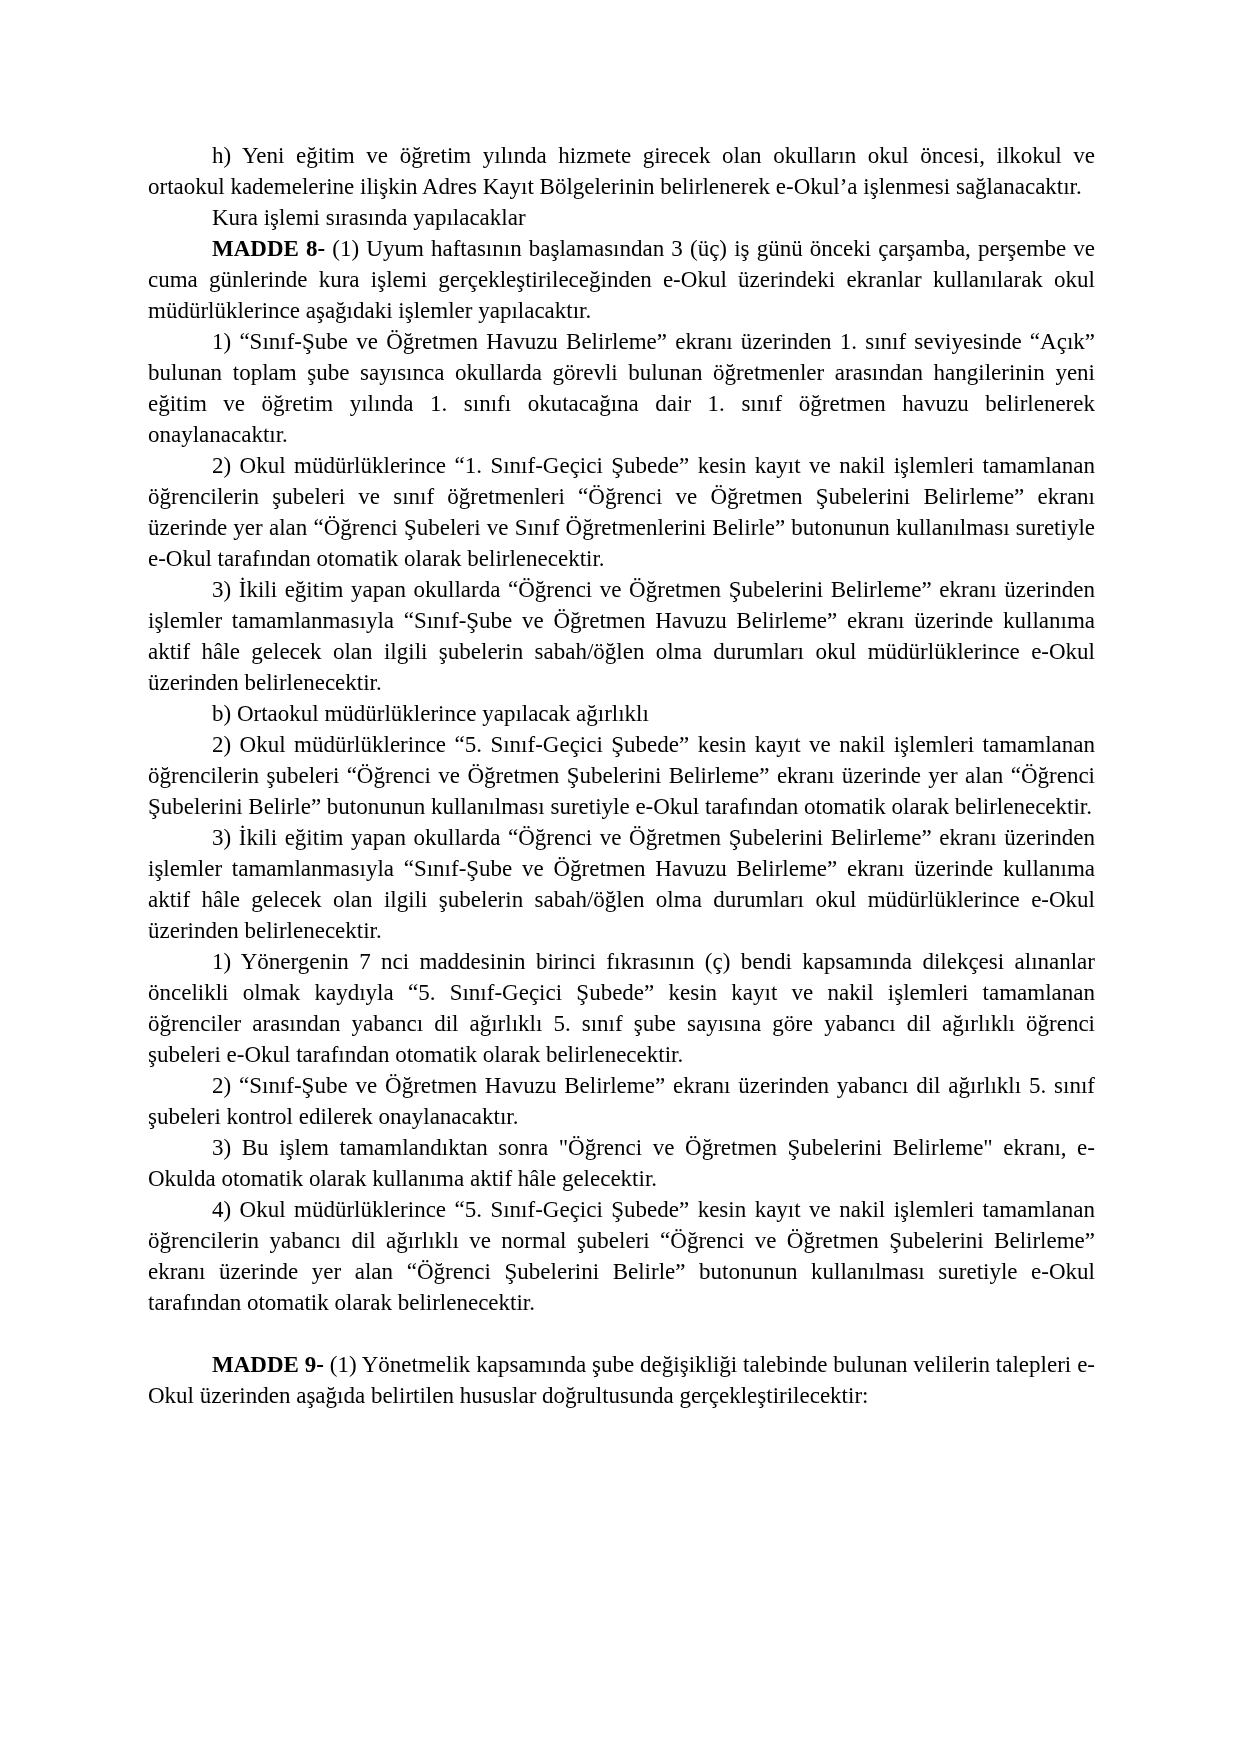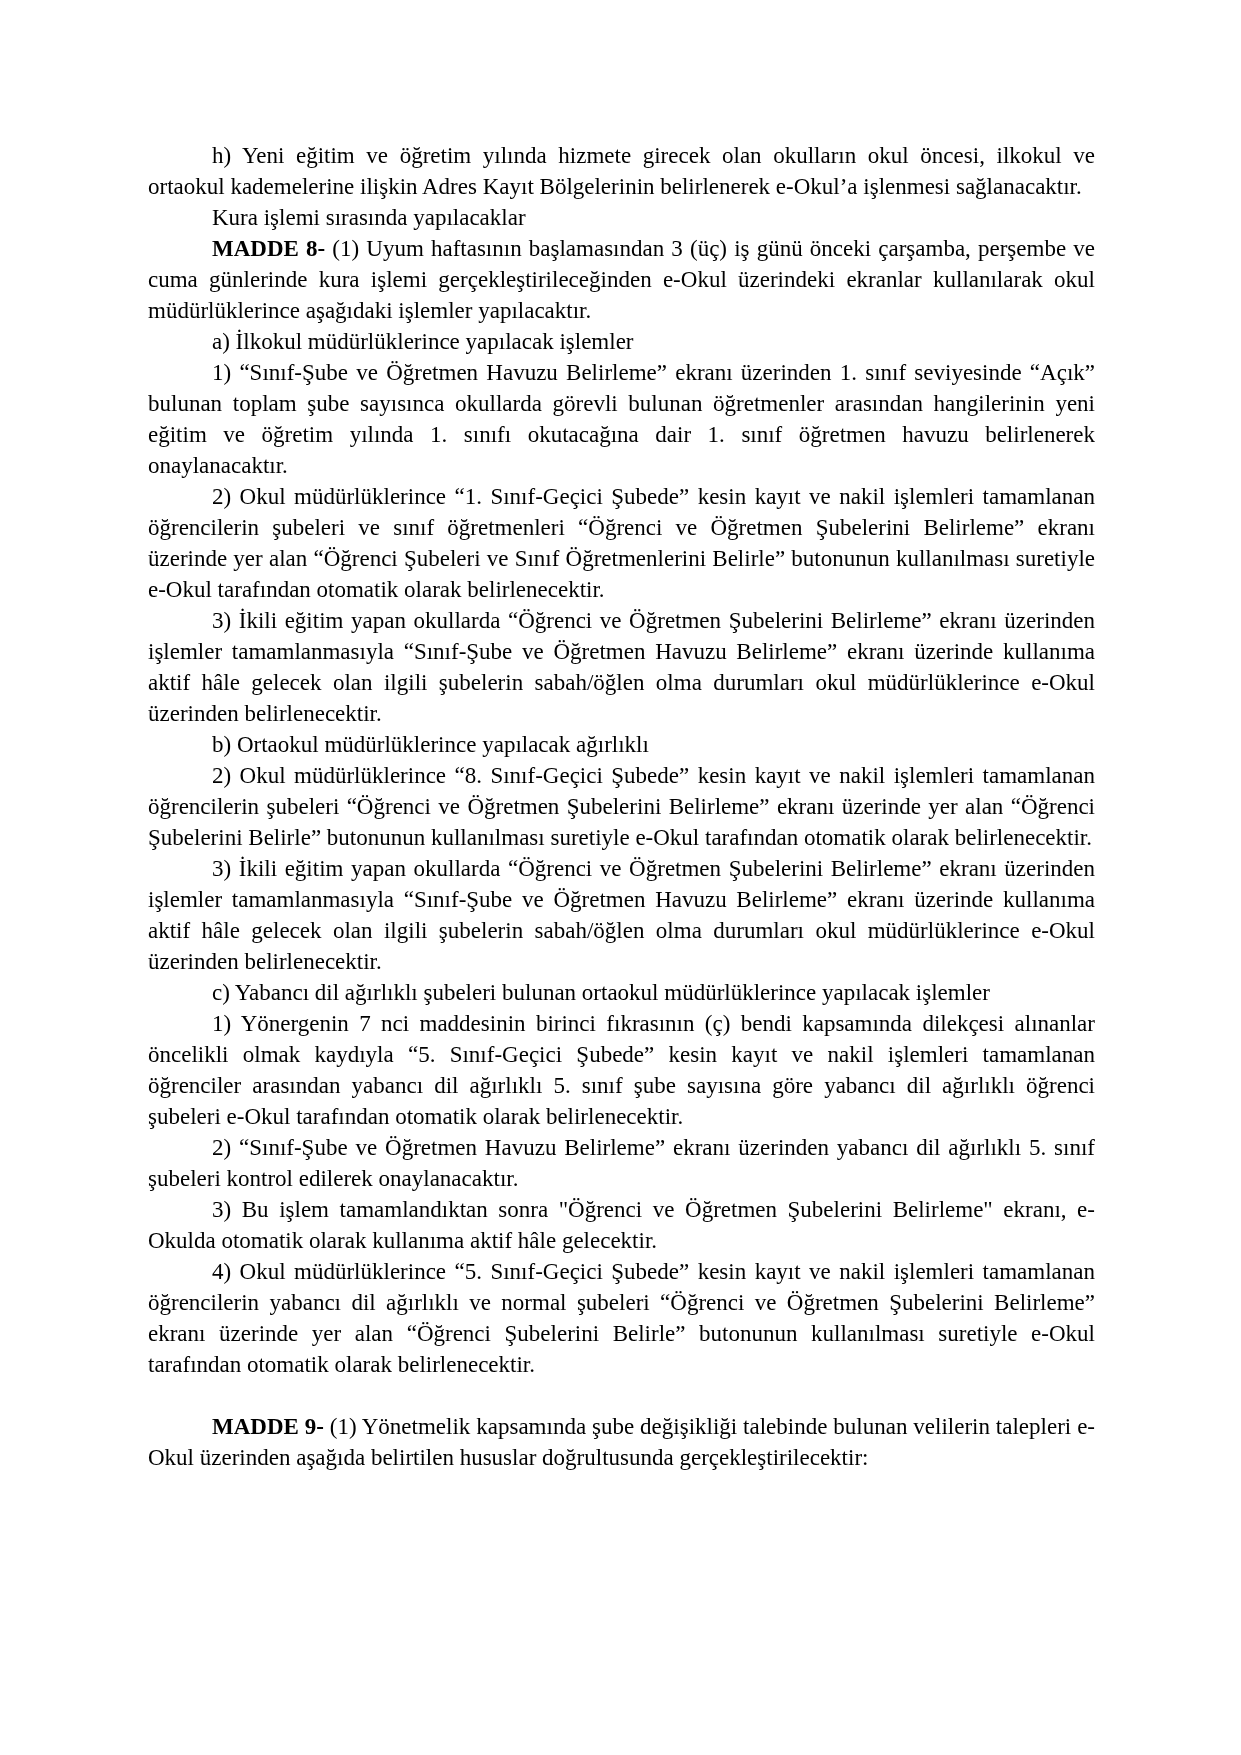--- a/index.html
+++ b/index.html
@@ -45,36 +45,34 @@
 
 <div class="page">
   <div class="content">
 
     <p class="body">h) Yeni eğitim ve öğretim yılında hizmete girecek olan okulların okul öncesi, ilkokul ve ortaokul kademelerine ilişkin Adres Kayıt Bölgelerinin belirlenerek e-Okul’a işlenmesi sağlanacaktır.</p>
 
     <p class="heading">Kura işlemi sırasında yapılacaklar</p>
 
     <p class="body"><span class="lead">MADDE 8-</span><span> (1) Uyum haftasının başlamasından 3 (üç) iş günü önceki çarşamba, perşembe ve cuma günlerinde kura işlemi gerçekleştirileceğinden e-Okul üzerindeki ekranlar kullanılarak okul müdürlüklerince aşağıdaki işlemler yapılacaktır.</span></p>
 
-    <p class="heading">a) İlkokul müdürlüklerince yapılacak işlemler</p>
 
     <p class="body">1) “Sınıf-Şube ve Öğretmen Havuzu Belirleme” ekranı üzerinden 1. sınıf seviyesinde “Açık” bulunan toplam şube sayısınca okullarda görevli bulunan öğretmenler arasından hangilerinin yeni eğitim ve öğretim yılında 1. sınıfı okutacağına dair 1. sınıf öğretmen havuzu belirlenerek onaylanacaktır.</p>
 
     <p class="body">2) Okul müdürlüklerince “1. Sınıf-Geçici Şubede” kesin kayıt ve nakil işlemleri tamamlanan öğrencilerin şubeleri ve sınıf öğretmenleri “Öğrenci ve Öğretmen Şubelerini Belirleme” ekranı üzerinde yer alan “Öğrenci Şubeleri ve Sınıf Öğretmenlerini Belirle” butonunun kullanılması suretiyle e-Okul tarafından otomatik olarak belirlenecektir.</p>
 
     <p class="body">3) İkili eğitim yapan okullarda “Öğrenci ve Öğretmen Şubelerini Belirleme” ekranı üzerinden işlemler tamamlanmasıyla “Sınıf-Şube ve Öğretmen Havuzu Belirleme” ekranı üzerinde kullanıma aktif hâle gelecek olan ilgili şubelerin sabah/öğlen olma durumları okul müdürlüklerince e-Okul üzerinden belirlenecektir.</p>
 
     <p class="heading">b) Ortaokul müdürlüklerince yapılacak ağırlıklı</p>
 
 
-    <p class="body">2) Okul müdürlüklerince “8. Sınıf-Geçici Şubede” kesin kayıt ve nakil işlemleri tamamlanan öğrencilerin şubeleri “Öğrenci ve Öğretmen Şubelerini Belirleme” ekranı üzerinde yer alan “Öğrenci Şubelerini Belirle” butonunun kullanılması suretiyle e-Okul tarafından otomatik olarak belirlenecektir.</p>
+    <p class="body">2) Okul müdürlüklerince “5. Sınıf-Geçici Şubede” kesin kayıt ve nakil işlemleri tamamlanan öğrencilerin şubeleri “Öğrenci ve Öğretmen Şubelerini Belirleme” ekranı üzerinde yer alan “Öğrenci Şubelerini Belirle” butonunun kullanılması suretiyle e-Okul tarafından otomatik olarak belirlenecektir.</p>
 
     <p class="body">3) İkili eğitim yapan okullarda “Öğrenci ve Öğretmen Şubelerini Belirleme” ekranı üzerinden işlemler tamamlanmasıyla “Sınıf-Şube ve Öğretmen Havuzu Belirleme” ekranı üzerinde kullanıma aktif hâle gelecek olan ilgili şubelerin sabah/öğlen olma durumları okul müdürlüklerince e-Okul üzerinden belirlenecektir.</p>
 
-    <p class="heading">c) Yabancı dil ağırlıklı şubeleri bulunan ortaokul müdürlüklerince yapılacak işlemler</p>
 
     <p class="body">1) Yönergenin 7 nci maddesinin birinci fıkrasının (ç) bendi kapsamında dilekçesi alınanlar öncelikli olmak kaydıyla “5. Sınıf-Geçici Şubede” kesin kayıt ve nakil işlemleri tamamlanan öğrenciler arasından yabancı dil ağırlıklı 5. sınıf şube sayısına göre yabancı dil ağırlıklı öğrenci şubeleri e-Okul tarafından otomatik olarak belirlenecektir.</p>
 
     <p class="body">2) “Sınıf-Şube ve Öğretmen Havuzu Belirleme” ekranı üzerinden yabancı dil ağırlıklı 5. sınıf şubeleri kontrol edilerek onaylanacaktır.</p>
 
     <p class="body">3) Bu işlem tamamlandıktan sonra "Öğrenci ve Öğretmen Şubelerini Belirleme" ekranı, e-Okulda otomatik olarak kullanıma aktif hâle gelecektir.</p>
 
     <p class="body">4) Okul müdürlüklerince “5. Sınıf-Geçici Şubede” kesin kayıt ve nakil işlemleri tamamlanan öğrencilerin yabancı dil ağırlıklı ve normal şubeleri “Öğrenci ve Öğretmen Şubelerini Belirleme” ekranı üzerinde yer alan “Öğrenci Şubelerini Belirle” butonunun kullanılması suretiyle e-Okul tarafından otomatik olarak belirlenecektir.</p>
 
     <div class="spacer"></div>

